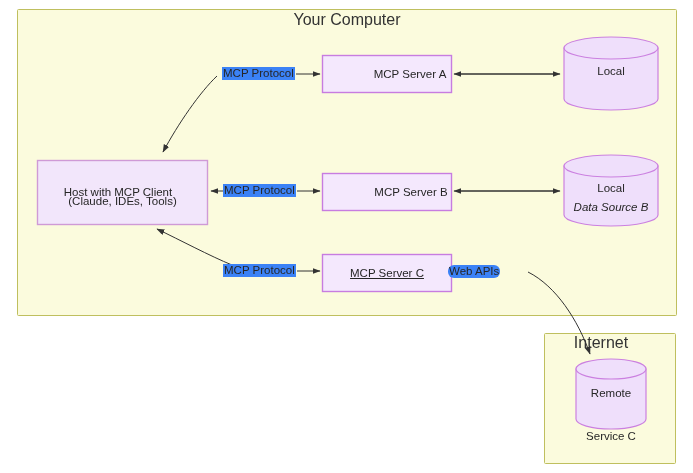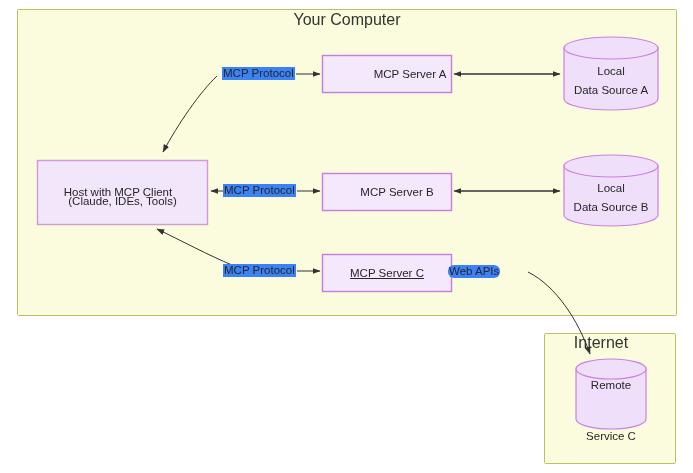--- a/index.html
+++ b/index.html
@@ -72,30 +72,29 @@
   </svg>
 
   <div class="lbl grp-lbl" style="left:17px;top:13px;width:660px;text-align:center;">Your Computer</div>
 
   <div class="lbl grp-lbl" style="left:544px;top:336px;width:114px;text-align:center;">Internet</div>
 
   <div class="lbl node-lbl" style="left:37px;top:186px;width:162px;">Host with MCP Client</div>
   <div class="lbl node-lbl" style="left:37px;top:195px;width:171px;">(Claude, IDEs, Tools)</div>
 
   <div class="lbl node-lbl" style="left:322px;top:68px;width:130px;margin-left:23px;">MCP Server A</div>
-  <div class="lbl node-lbl" style="left:332px;top:186px;width:130px;">MCP Server B</div>
+  <div class="lbl node-lbl" style="left:322px;top:186px;width:130px;padding-left:24px;">MCP Server B</div>
   <div class="lbl node-lbl" style="left:322px;top:267px;width:130px;text-decoration:underline;">MCP Server C</div>
 
   <div class="lbl node-lbl" style="left:564px;top:65px;width:94px;">Local</div>
-  <div class="lbl node-lbl" style="left:558px;top:84px;width:106px;">Data Source A</div>
 
   <div class="lbl node-lbl" style="left:564px;top:182px;width:94px;">Local</div>
-  <div class="lbl node-lbl" style="left:558px;top:201px;width:106px;">Data Source B</div>
+  <div class="lbl node-lbl" style="left:558px;top:201px;width:106px;font-style:italic;">Data Source B</div>
 
-  <div class="lbl node-lbl" style="left:571px;top:379px;width:80px;">Remote</div>
+  <div class="lbl node-lbl" style="left:571px;top:387px;width:80px;">Remote</div>
   <div class="lbl node-lbl" style="left:571px;top:406px;width:80px;margin-top:24px;">Service C</div>
 
   <div class="lbl edge-lbl" style="left:222px;top:67px;">MCP Protocol</div>
   <div class="lbl edge-lbl" style="left:223px;top:184px;">MCP Protocol</div>
   <div class="lbl edge-lbl" style="left:223px;top:264px;">MCP Protocol</div>
   <div class="lbl edge-lbl" style="left:448px;top:265px;border-radius:6px;">Web APIs</div>
 
 </div>
 
 </body></html>

